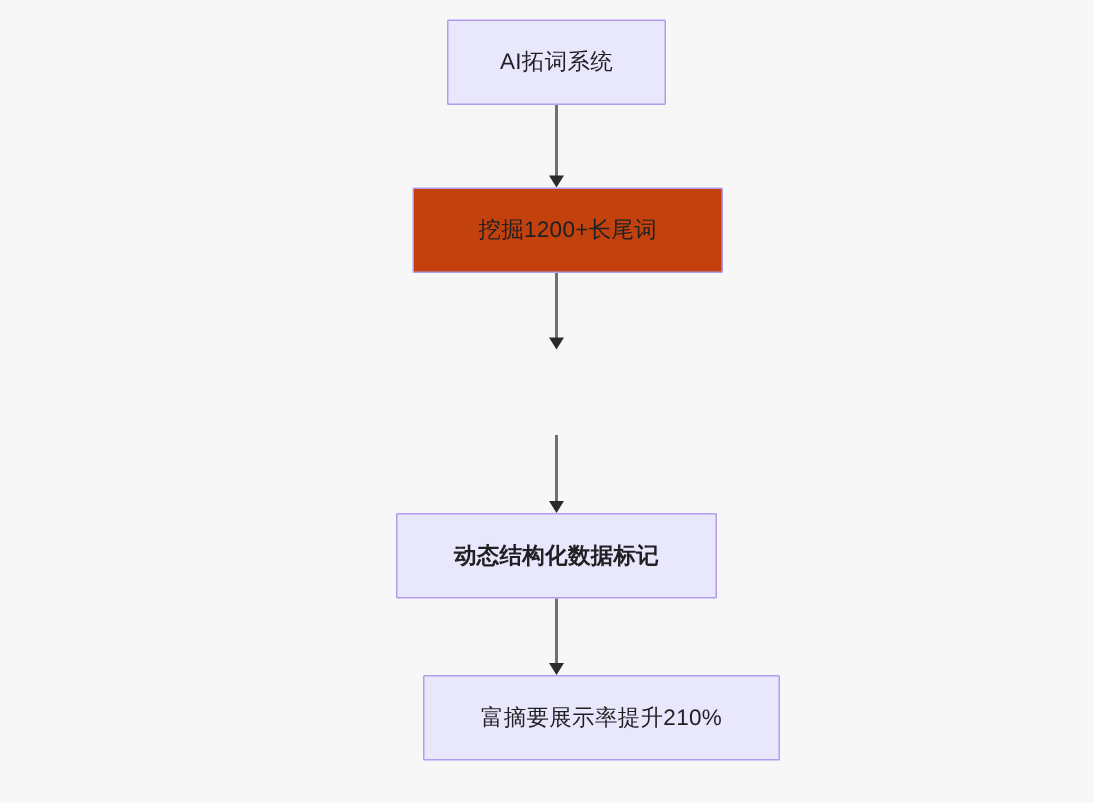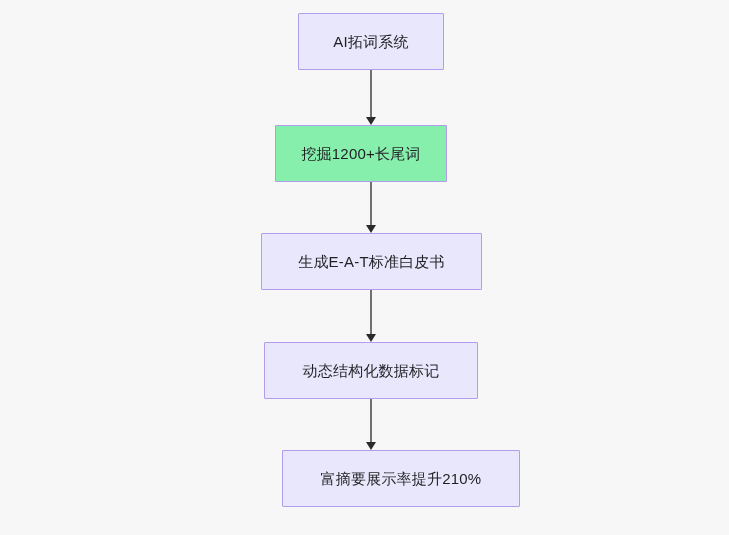--- a/index.html
+++ b/index.html
@@ -78,26 +78,23 @@
     <div class="edge-arrow" style="top: 44px; border-top-color: rgb(43, 43, 43);"></div>
   </div>
   <div class="edge" style="left: 371px; top: 399px;">
     <div class="edge-line" style="height: 44px; background: rgb(112, 112, 112);"></div>
     <div class="edge-arrow" style="top: 43px; border-top-color: rgb(43, 43, 43);"></div>
   </div>
 
   <div class="node" style="left: 298px; top: 13px; width: 146px; height: 57px; background: rgb(233, 231, 251); border-color: rgb(179, 156, 238);">
     <span class="node-label" style="color: rgb(31, 32, 36);">AI拓词系统</span>
   </div>
-  <div class="node" style="left: 275px; top: 125px; width: 172px; height: 57px; background: #86efac; border-color: rgb(179, 156, 238);">
+  <div class="node" style="left: 275px; top: 125px; width: 207px; height: 57px; background: #c2410c; border-color: rgb(179, 156, 238);">
     <span class="node-label" style="color: rgb(31, 32, 36);">挖掘1200+长尾词</span>
   </div>
-  <div class="node" style="left: 261px; top: 233px; width: 221px; height: 57px; background: rgb(233, 231, 251); border-color: rgb(179, 156, 238);">
-    <span class="node-label" style="color: rgb(31, 32, 36);">生成E-A-T标准白皮书</span>
-  </div>
-  <div class="node" style="left: 264px; top: 342px; width: 214px; height: 57px; background: rgb(233, 231, 251); border-color: rgb(179, 156, 238);">
+  <div class="node" style="left: 264px; top: 342px; width: 214px; height: 57px; background: rgb(233, 231, 251); border-color: rgb(179, 156, 238); font-weight: bold;">
     <span class="node-label" style="color: rgb(31, 32, 36);">动态结构化数据标记</span>
   </div>
   <div class="node" style="left: 252px; top: 450px; width: 238px; height: 57px; background: rgb(233, 231, 251); border-color: rgb(179, 156, 238); margin-left: 30px;">
     <span class="node-label" style="color: rgb(31, 32, 36);">富摘要展示率提升210%</span>
   </div>
 
 </div>
 
 </body></html>

